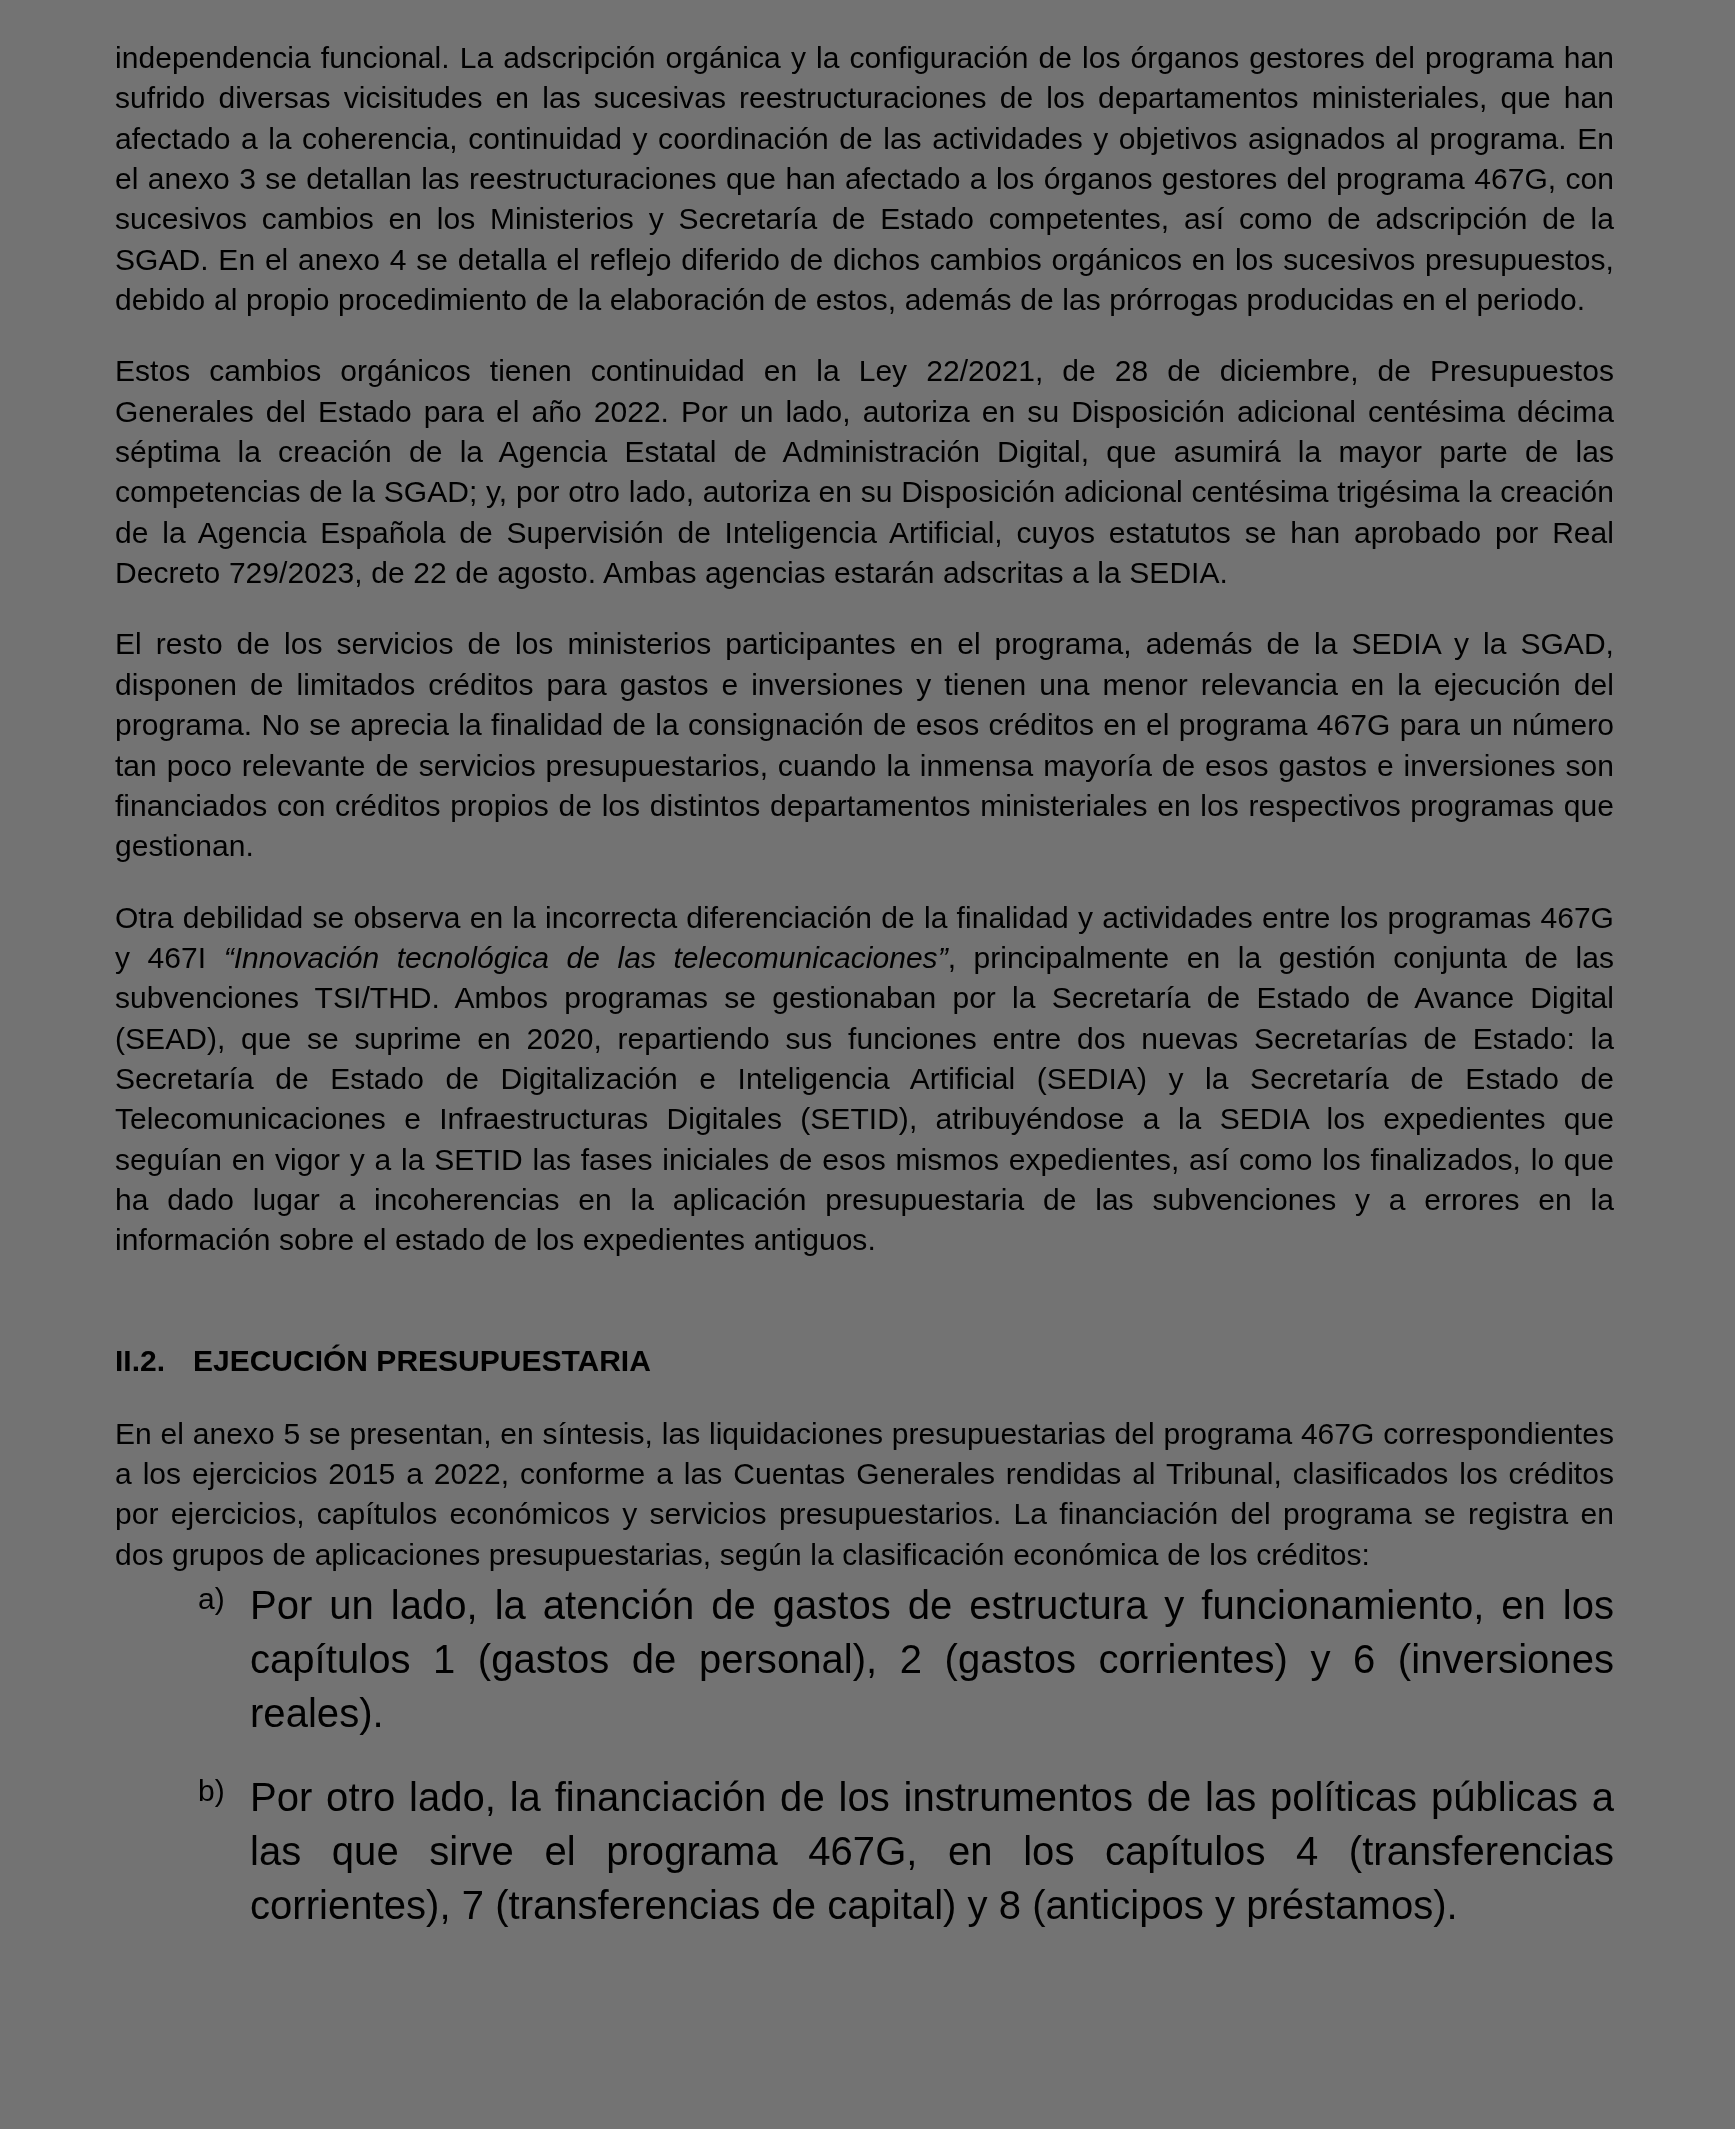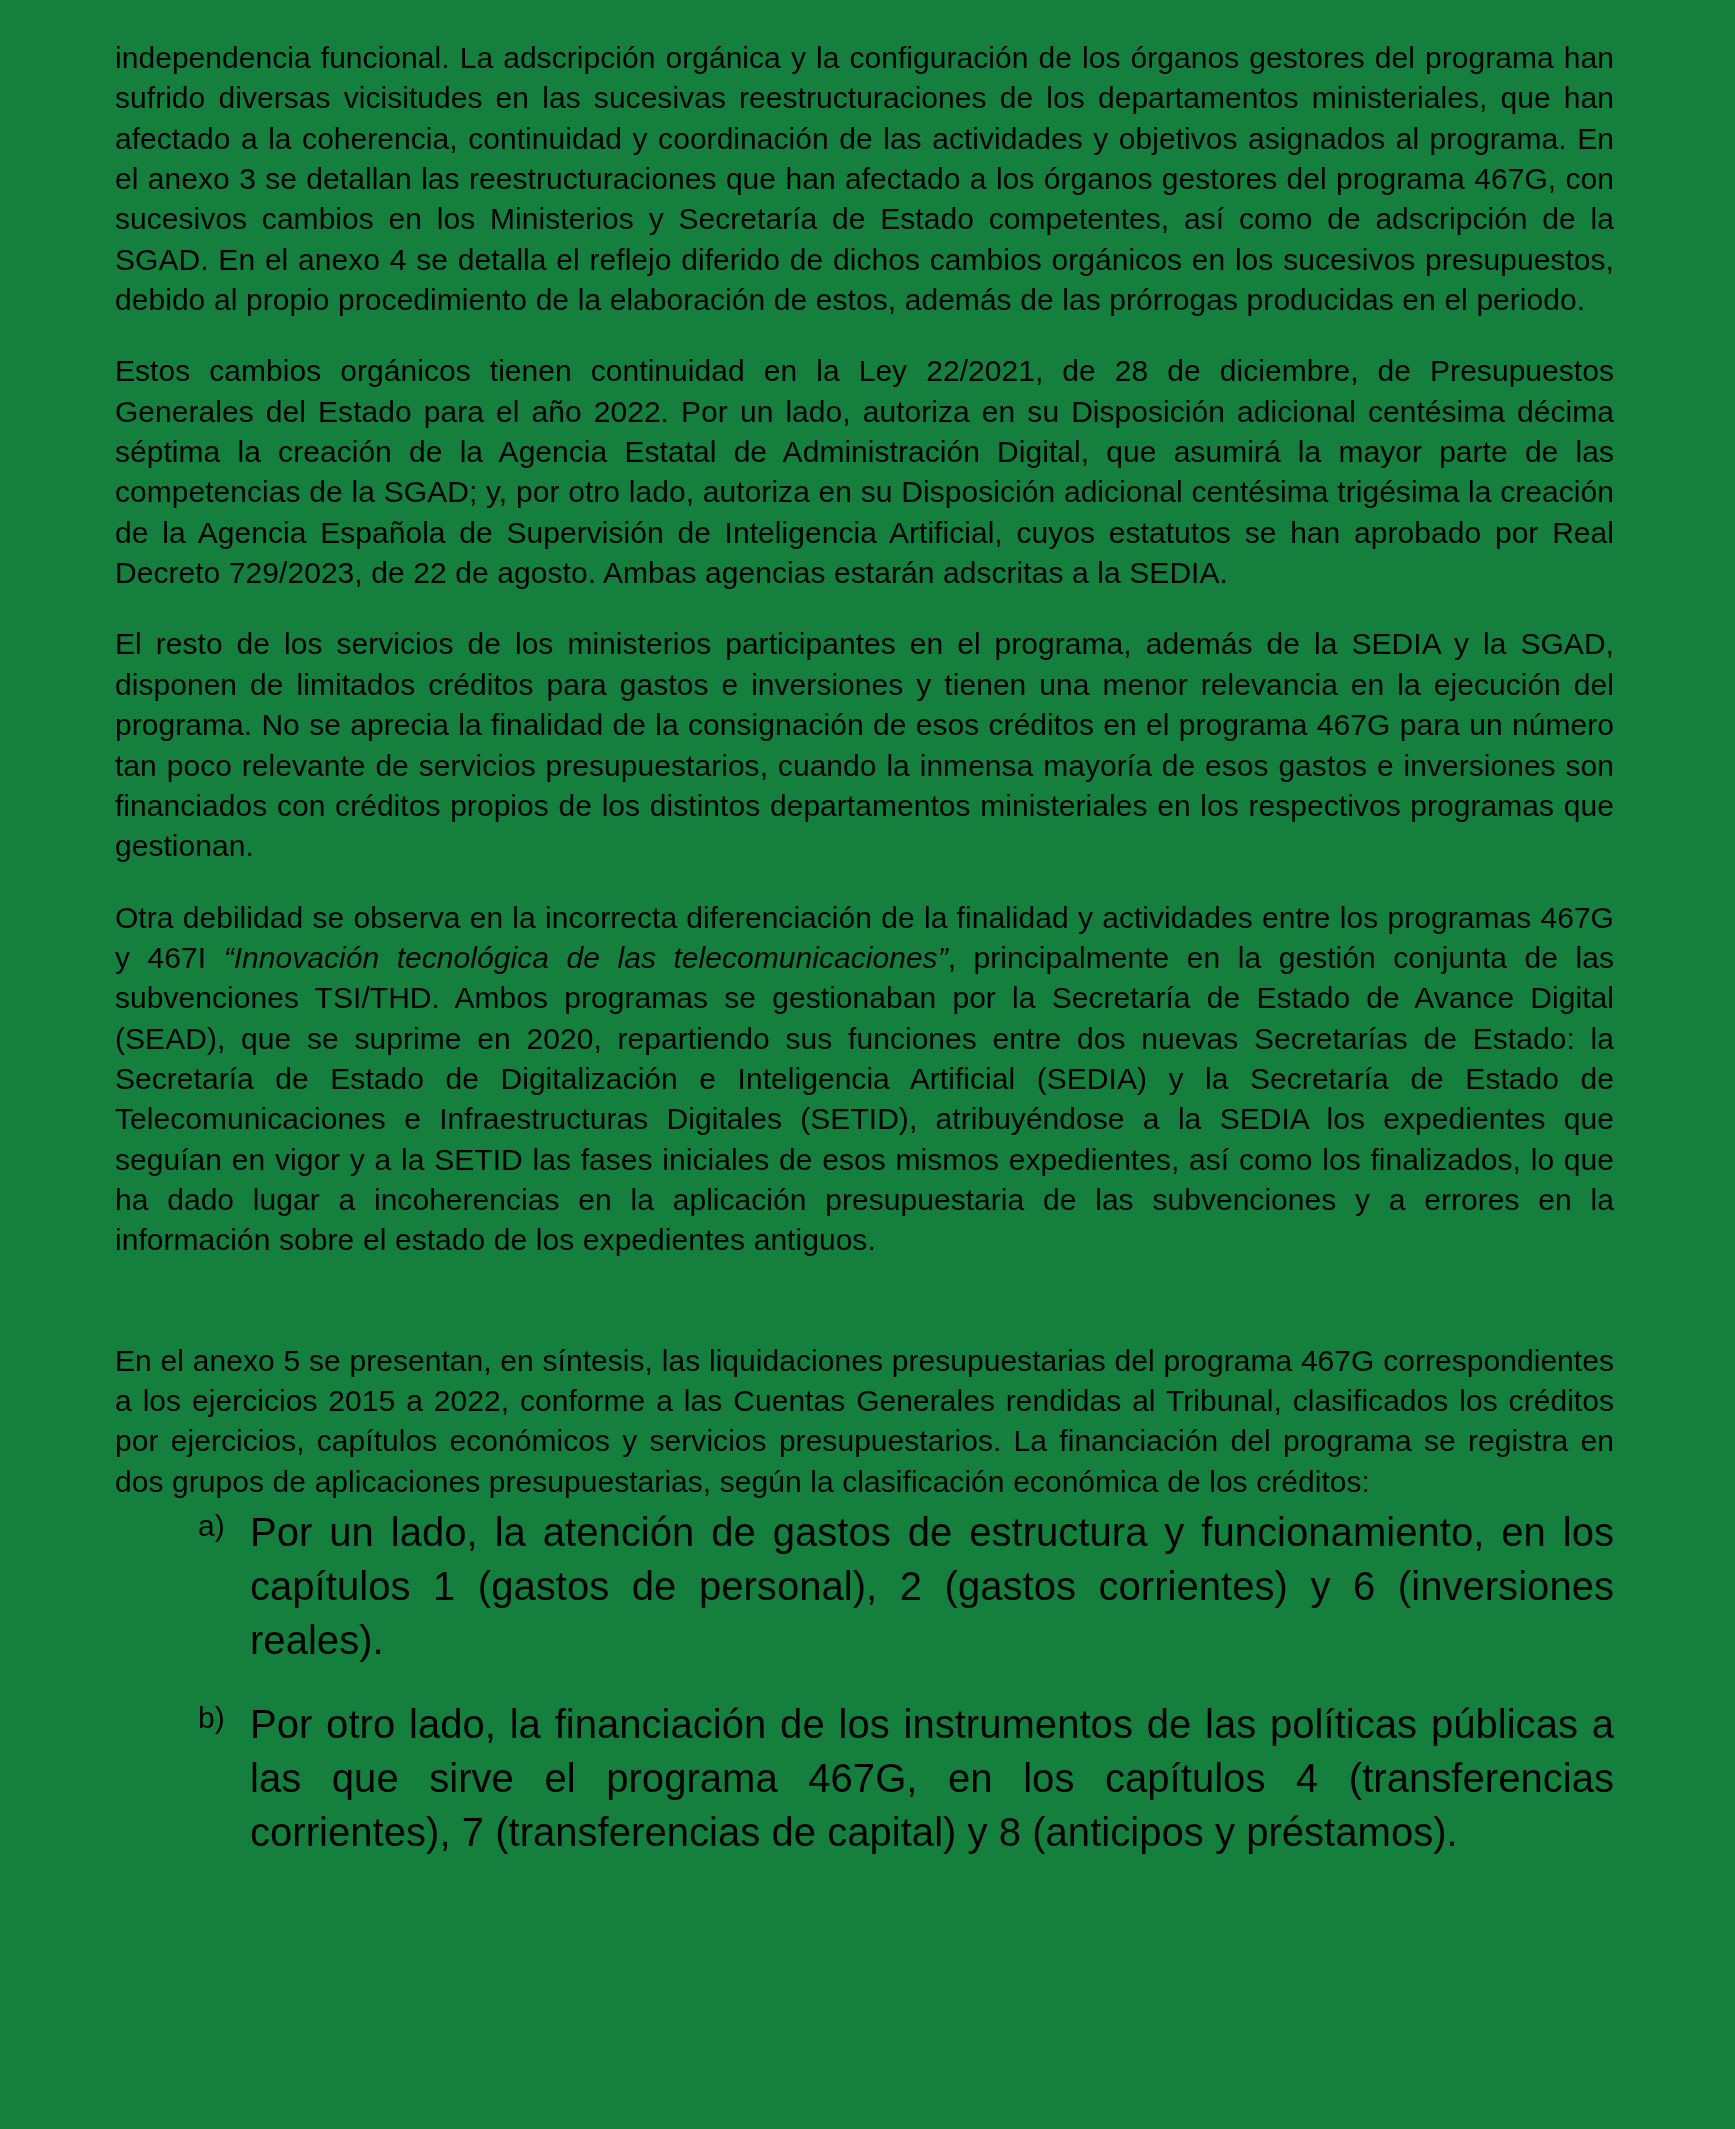--- a/index.html
+++ b/index.html
@@ -9,21 +9,21 @@
     background: #ffffff;
   }
   body {
     font-family: "Liberation Sans", sans-serif;
     color: #000000;
   }
   .page {
     width: 1735px;
     min-height: 2129px;
     box-sizing: border-box;
-    background: #15803d;
+    background: #737373;
     padding: 38px 121px 33px 115px;
     position: relative;
   }
   .para {
     font-size: 30px;
     line-height: 1.345;
     text-align: justify;
     text-justify: inter-word;
     margin: 0 0 31px 0;
     letter-spacing: 0.04px;
@@ -86,20 +86,24 @@
   <p class="para">independencia funcional. La adscripción orgánica y la configuración de los órganos gestores del programa han sufrido diversas vicisitudes en las sucesivas reestructuraciones de los departamentos ministeriales, que han afectado a la coherencia, continuidad y coordinación de las actividades y objetivos asignados al programa. En el anexo 3 se detallan las reestructuraciones que han afectado a los órganos gestores del programa 467G, con sucesivos cambios en los Ministerios y Secretaría de Estado competentes, así como de adscripción de la SGAD. En el anexo 4 se detalla el reflejo diferido de dichos cambios orgánicos en los sucesivos presupuestos, debido al propio procedimiento de la elaboración de estos, además de las prórrogas producidas en el periodo.</p>
 
   <p class="para">Estos cambios orgánicos tienen continuidad en la Ley 22/2021, de 28 de diciembre, de Presupuestos Generales del Estado para el año 2022. Por un lado, autoriza en su Disposición adicional centésima décima séptima la creación de la Agencia Estatal de Administración Digital, que asumirá la mayor parte de las competencias de la SGAD; y, por otro lado, autoriza en su Disposición adicional centésima trigésima la creación de la Agencia Española de Supervisión de Inteligencia Artificial, cuyos estatutos se han aprobado por Real Decreto 729/2023, de 22 de agosto. Ambas agencias estarán adscritas a la SEDIA.</p>
 
   <p class="para">El resto de los servicios de los ministerios participantes en el programa, además de la SEDIA y la SGAD, disponen de limitados créditos para gastos e inversiones y tienen una menor relevancia en la ejecución del programa. No se aprecia la finalidad de la consignación de esos créditos en el programa 467G para un número tan poco relevante de servicios presupuestarios, cuando la inmensa mayoría de esos gastos e inversiones son financiados con créditos propios de los distintos departamentos ministeriales en los respectivos programas que gestionan.</p>
 
   <p class="para"><span>Otra debilidad se observa en la incorrecta diferenciación de la finalidad y actividades entre los programas 467G y 467I </span><em>“Innovación tecnológica de las telecomunicaciones”</em><span>, principalmente en la gestión conjunta de las subvenciones TSI/THD. Ambos programas se gestionaban por la Secretaría de Estado de Avance Digital (SEAD), que se suprime en 2020, repartiendo sus funciones entre dos nuevas Secretarías de Estado: la Secretaría de Estado de Digitalización e Inteligencia Artificial (SEDIA) y la Secretaría de Estado de Telecomunicaciones e Infraestructuras Digitales (SETID), atribuyéndose a la SEDIA los expedientes que seguían en vigor y a la SETID las fases iniciales de esos mismos expedientes, así como los finalizados, lo que ha dado lugar a incoherencias en la aplicación presupuestaria de las subvenciones y a errores en la información sobre el estado de los expedientes antiguos.</span></p>
 
   <div class="gap-before-heading"></div>
 
+  <h2 class="section-heading">
+    <span class="num">II.2.</span>
+    <span class="title">EJECUCIÓN PRESUPUESTARIA</span>
+  </h2>
 
   <p class="para">En el anexo 5 se presentan, en síntesis, las liquidaciones presupuestarias del programa 467G correspondientes a los ejercicios 2015 a 2022, conforme a las Cuentas Generales rendidas al Tribunal, clasificados los créditos por ejercicios, capítulos económicos y servicios presupuestarios. La financiación del programa se registra en dos grupos de aplicaciones presupuestarias, según la clasificación económica de los créditos:</p>
 
   <ul class="list">
     <li class="list-item">
       <span class="marker">a)</span>
       <span class="item-text">Por un lado, la atención de gastos de estructura y funcionamiento, en los capítulos 1 (gastos de personal), 2 (gastos corrientes) y 6 (inversiones reales).</span>
     </li>
     <li class="list-item">
       <span class="marker">b)</span>

